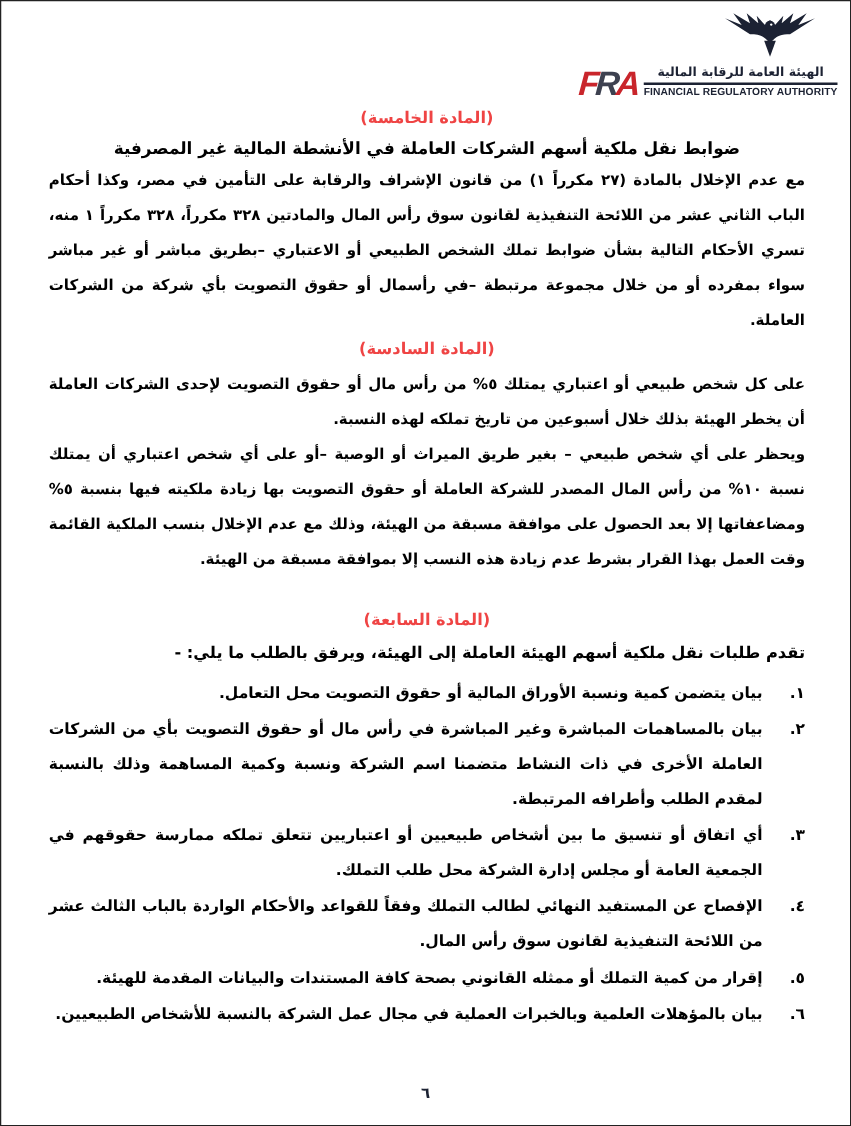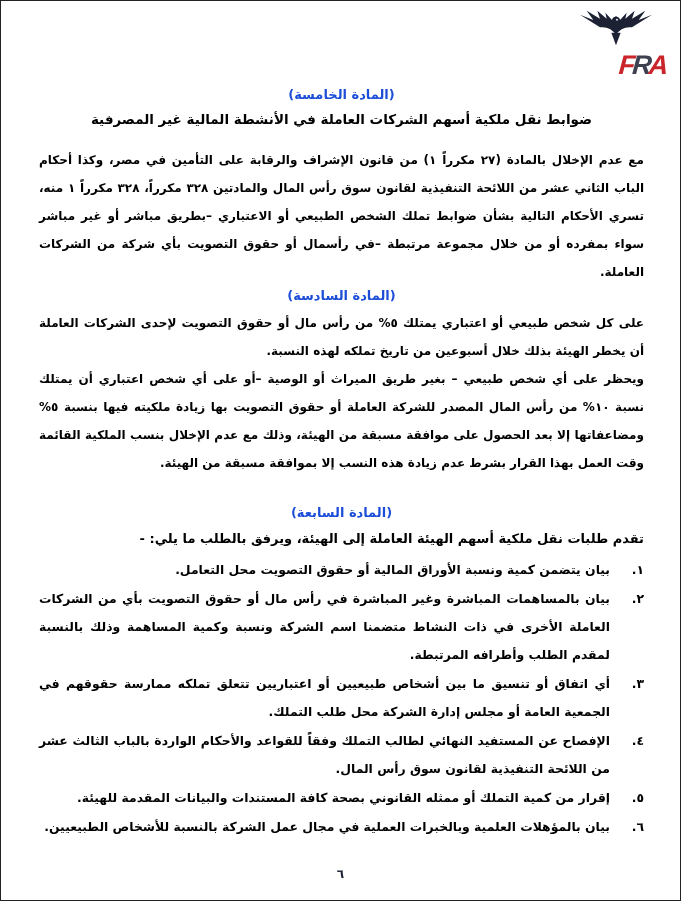--- a/index.html
+++ b/index.html
@@ -43,26 +43,26 @@
     letter-spacing:0.1px;white-space:nowrap;line-height:10px;
   }
   
   .content{
     direction:rtl;
     position:absolute;top:84px;right:0;left:0;
     padding:0 36px 0 38px;
   }
   .article-title{
     text-align:center;font-weight:bold;font-size:13px;line-height:20px;
-    margin:0 0 3px 0;color:#1d4ed8;
+    margin:0 0 3px 0;color:#ef4444;
   }
   .article-title.gap-before{margin-top:26px;}
   .article-subtitle{
     text-align:center;font-weight:bold;font-size:13.5px;line-height:22px;
-    margin:0 0 16px 0;
+    margin:0 0 0 0;
   }
   .para{
     font-size:12px;font-weight:bold;line-height:28px;
     text-align:justify;margin:0;
   }
   .lead{
     font-size:13px;font-weight:bold;line-height:26px;
     text-align:right;margin:2px 0 4px 0;
   }
   .list{margin:0;}
@@ -93,20 +93,25 @@
       <svg width="80" height="42" viewBox="0 0 120 62" aria-hidden="true">
         <path fill="#1c2233" d="M60 38 C52 28 46 27 36 27 L6 8 L26 16 L16 2 L36 14 L32 2 L46 14 L44 5 L54 16 L60 10 L66 16 L76 5 L74 14 L88 2 L84 14 L104 2 L94 16 L114 8 L84 27 C74 27 68 28 60 38 Z"></path>
         <path fill="#1c2233" d="M53 35 L67 35 L60 54 Z"></path>
         <circle cx="60" cy="17" r="6" fill="#1c2233"></circle>
         <path fill="#1c2233" d="M64 15 L72 18 L64 21 Z"></path>
         <circle cx="61.5" cy="15.5" r="1.4" fill="#ffffff"></circle>
       </svg>
     </div>
     <div class="logo-row">
       <div class="fra-mark"><span class="red">F</span><span class="dark">R</span><span class="red">A</span></div>
+      <div class="logo-names">
+        <div class="logo-ar">الهيئة العامة للرقابة المالية</div>
+        <div class="logo-divider"></div>
+        <div class="logo-en">FINANCIAL REGULATORY AUTHORITY</div>
+      </div>
     </div>
   </div>
 
   <div class="content">
 
     <div class="article-title">(المادة الخامسة)</div>
     <div class="article-subtitle">ضوابط نقل ملكية أسهم الشركات العاملة في الأنشطة المالية غير المصرفية</div>
     <p class="para">مع عدم الإخلال بالمادة (٢٧ مكرراً ١) من قانون الإشراف والرقابة على التأمين في مصر، وكذا أحكام الباب الثاني عشر من اللائحة التنفيذية لقانون سوق رأس المال والمادتين ٣٢٨ مكرراً، ٣٢٨ مكرراً ١ منه، تسري الأحكام التالية بشأن ضوابط تملك الشخص الطبيعي أو الاعتباري –بطريق مباشر أو غير مباشر سواء بمفرده أو من خلال مجموعة مرتبطة –في رأسمال أو حقوق التصويت بأي شركة من الشركات العاملة.</p>
 
     <div class="article-title">(المادة السادسة)</div>

